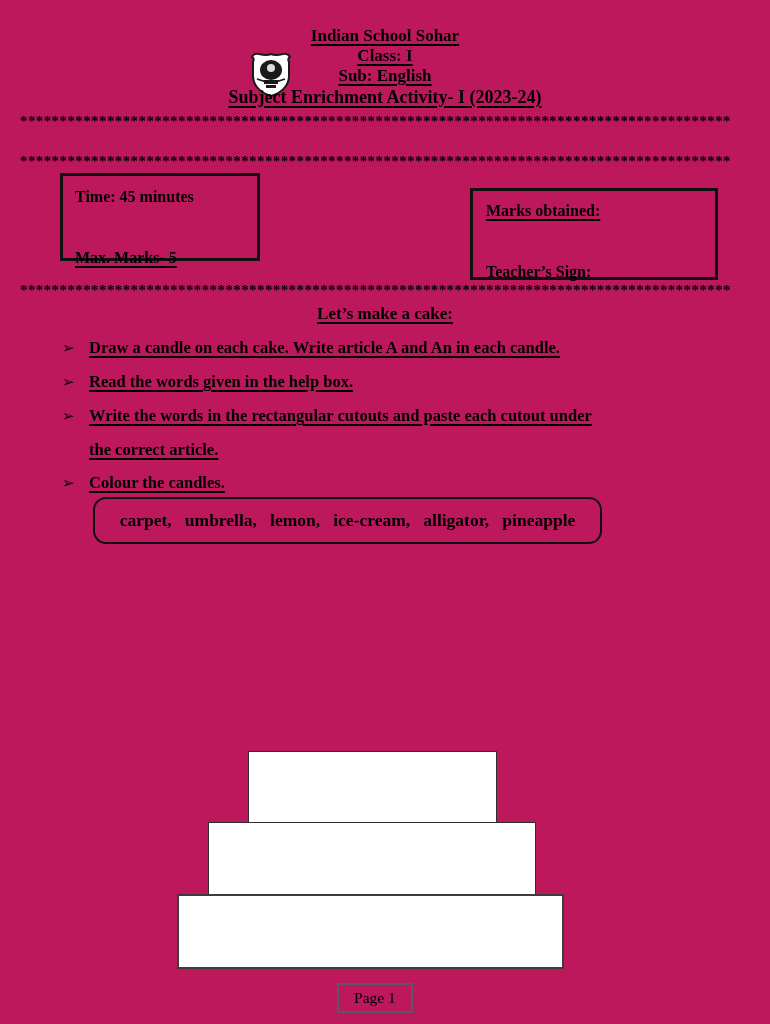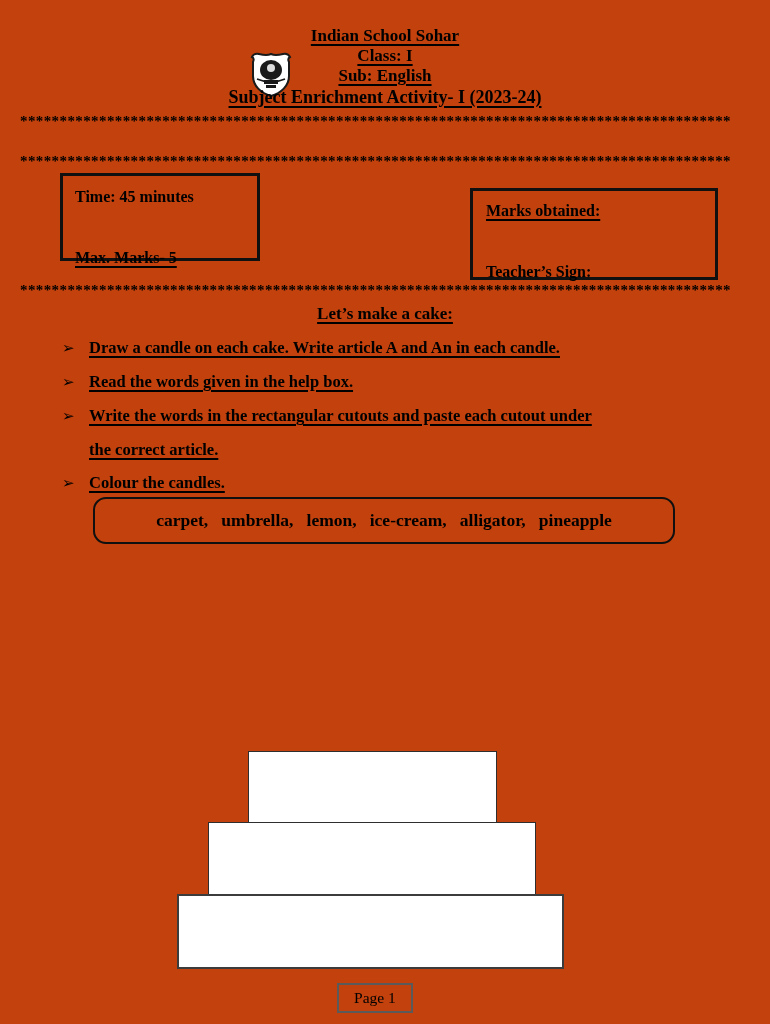--- a/index.html
+++ b/index.html
@@ -6,21 +6,21 @@
   html, body { background: #fff; }
   body {
     width: 770px; height: 1024px;
     font-family: "Liberation Serif", serif;
     color: #000;
     overflow: hidden;
   }
   .page {
     position: relative;
     width: 770px; height: 1024px;
-    background: #c2410c;
+    background: #be185d;
   }
   .u { text-decoration: underline; text-underline-offset: 3px; text-decoration-thickness: 1.5px; }
 
   
   .header {
     position: absolute; left: 0; top: 26px; width: 770px;
     text-align: center; font-weight: bold;
   }
   .header .line1 { font-size: 17px; line-height: 19px; }
   .header .line2 { font-size: 17px; line-height: 19px; margin-top: 1px; }
@@ -73,21 +73,21 @@
   }
   .bullet-row { display: flex; align-items: baseline; margin-bottom: 12px; line-height: 21px; }
   .bullet-row .arrow {
     width: 27px; flex: 0 0 27px; font-size: 15px;
     font-family: "DejaVu Sans", sans-serif; font-weight: normal;
   }
   .bullet-cont { margin: 0 0 12px 27px; line-height: 21px; }
 
   
   .help-box {
-    position: absolute; left: 93px; top: 497px; width: 582px; height: 47px;
+    position: absolute; left: 93px; top: 497px; width: 509px; height: 47px;
     border: 2.5px solid #101010; border-radius: 13px;
     display: flex; align-items: center; justify-content: center;
     font-size: 17.5px; font-weight: bold; white-space: pre;
   }
 
   
   .tier { position: absolute; background: #fff; }
   .tier-top    { left: 248px; top: 751px; width: 249px; height: 72px; border: 1.5px solid #2e2e2e; }
   .tier-middle { left: 208px; top: 822px; width: 328px; height: 74px; border: 1.5px solid #2e2e2e; }
   .tier-bottom { left: 177px; top: 894px; width: 387px; height: 75px; border: 2px solid #3c3c3c; }

